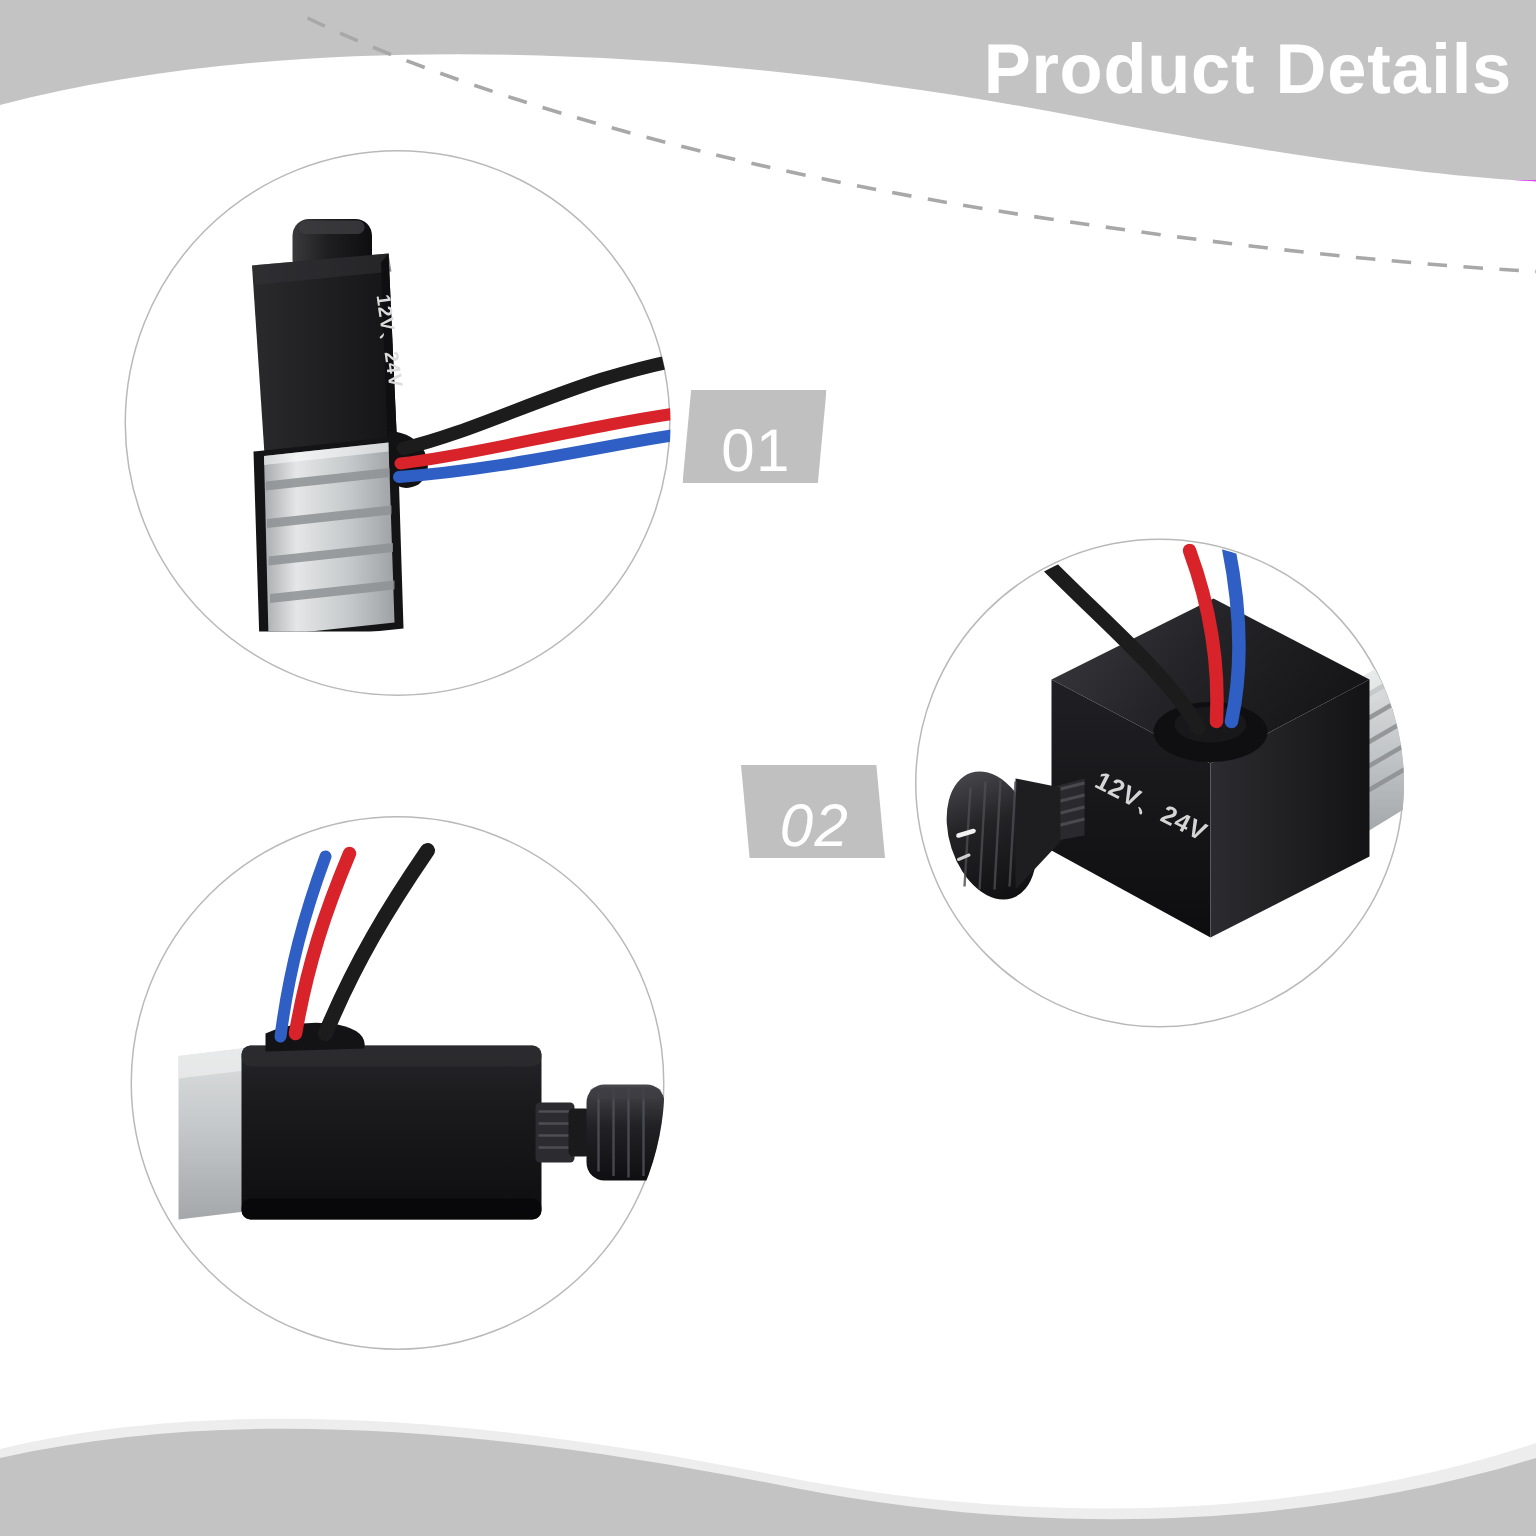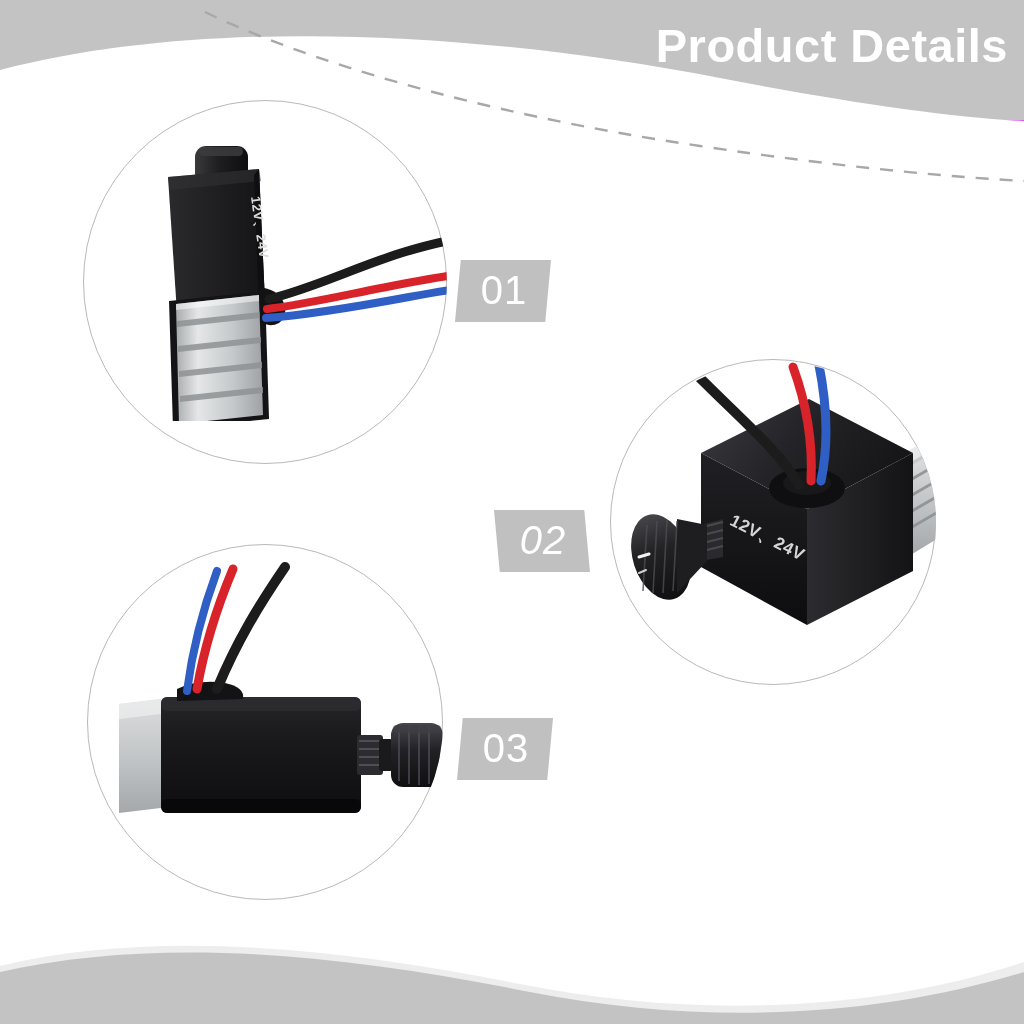--- a/index.html
+++ b/index.html
@@ -56,21 +56,21 @@
     position: absolute;
     inset: 0;
     border-radius: 50%;
   }
 
   
   .badge {
     position: absolute;
     z-index: 30;
     display: flex;
-    align-items: center;
+    align-items: flex-end;
     justify-content: center;
     background: #c0c0c0;
     color: #ffffff;
     font-size: 40px;
     font-weight: 400;
     line-height: 1;
     letter-spacing: 1px;
     box-sizing: border-box;
   }
   .badge span { display: block; transform: translateY(-1px); }
@@ -340,17 +340,14 @@
               <path d="M418,724 L418,784"></path>
               <path d="M428,725 L428,783"></path>
             </g>
             <rect x="392" y="724" width="48" height="8" rx="4" fill="#3d3d43" opacity="0.7"></rect>
           </g>
         </g>
       </svg>
     </div>
   </div>
 
-  <div class="badge badge-03">
-    <span>03</span>
-  </div>
 
 </div>
 
 </body></html>

